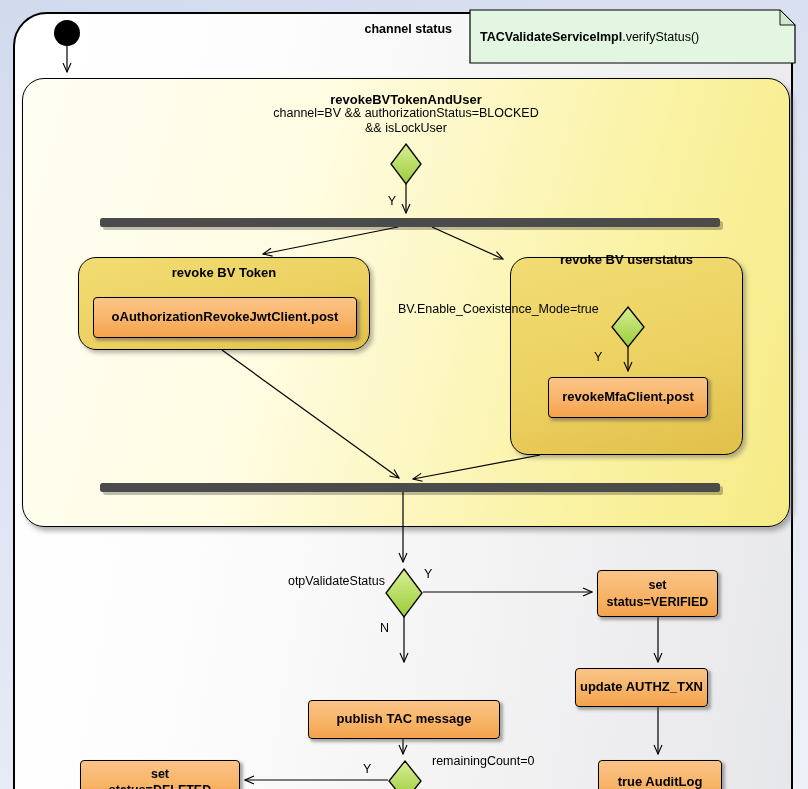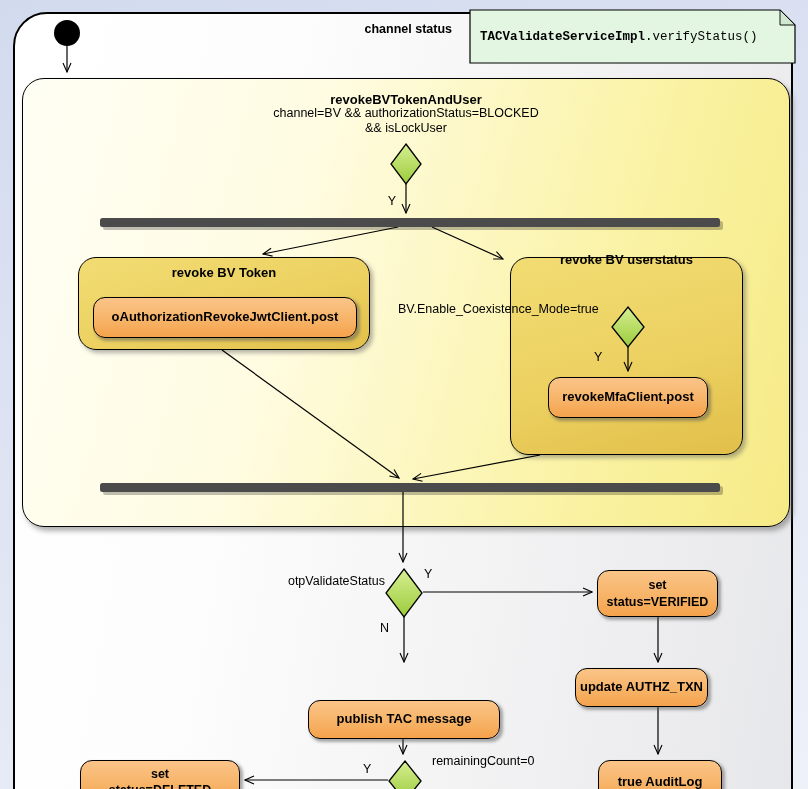--- a/index.html
+++ b/index.html
@@ -26,21 +26,21 @@
     box-sizing:border-box;z-index:2;
   }
   .branch-box{
     background:linear-gradient(165deg,#f2dc73 0%,#ecd161 55%,#e2bf4a 100%);
     border:1.6px solid #000;border-radius:18px;
     box-shadow:3px 3px 4px rgba(90,90,90,.45);
     box-sizing:border-box;z-index:3;
   }
   .action-box{
     background:linear-gradient(180deg,#fac488 0%,#f7b468 55%,#f5a24c 100%);
-    border:1.6px solid #000;border-radius:12px;
+    border:1.6px solid #000;border-radius:4px;
     box-shadow:2.5px 2.5px 3px rgba(90,90,90,.5);
     box-sizing:border-box;z-index:5;
     display:flex;flex-direction:column;align-items:center;justify-content:center;
     font-weight:bold;font-size:13px;line-height:1.3;white-space:nowrap;overflow:hidden;
   }
   .lbl{z-index:5;font-size:12.5px;white-space:nowrap;}
   .b{font-weight:bold;}
   .ctr{text-align:center;}
   .title13{font-weight:bold;font-size:13px;}
 </style>
@@ -92,21 +92,21 @@
   <rect x="103" y="486" width="620" height="9" rx="2.5" fill="rgba(0,0,0,0.25)"></rect>
   <rect x="100" y="483" width="620" height="9" rx="2.5" fill="#4b4b4b"></rect>
 
   <polygon points="406,144 421,164 406,184 391,164" fill="url(#gGreen)" stroke="#000" stroke-width="1.3"></polygon>
   <polygon points="628,307 644,327 628,347 612,327" fill="url(#gGreen)" stroke="#000" stroke-width="1.3"></polygon>
   <polygon points="404,569 422,593 404,617 386,593" fill="url(#gGreen)" stroke="#000" stroke-width="1.3"></polygon>
   <polygon points="405,761 421,781 405,801 389,781" fill="url(#gGreen)" stroke="#000" stroke-width="1.3"></polygon>
 </svg>
 
 <div class="abs lbl b" style="left:250px;top:22px;width:202px;text-align:right;">channel status</div>
-<div class="abs lbl" style="left:480px;top:10px;width:308px;height:53px;display:flex;align-items:center;z-index:5;font-family:Liberation Mono, monospace;">
+<div class="abs lbl" style="left:480px;top:10px;width:308px;height:53px;display:flex;align-items:center;z-index:5;">
   <span><span class="b">TACValidateServiceImpl</span><span>.verifyStatus()</span></span>
 </div>
 
 <div class="abs lbl title13 ctr" style="left:22px;top:92px;width:768px;">revokeBVTokenAndUser</div>
 <div class="abs lbl ctr" style="left:22px;top:106px;width:768px;">channel=BV &amp;&amp; authorizationStatus=BLOCKED</div>
 <div class="abs lbl ctr" style="left:22px;top:121px;width:768px;">&amp;&amp; isLockUser</div>
 <div class="abs lbl" style="left:376px;top:194px;width:20px;text-align:right;">Y</div>
 
 <div class="abs lbl title13 ctr" style="left:78px;top:265px;width:292px;z-index:5;">revoke BV Token</div>
 <div class="abs action-box" style="left:93px;top:297px;width:264px;height:41px;">

